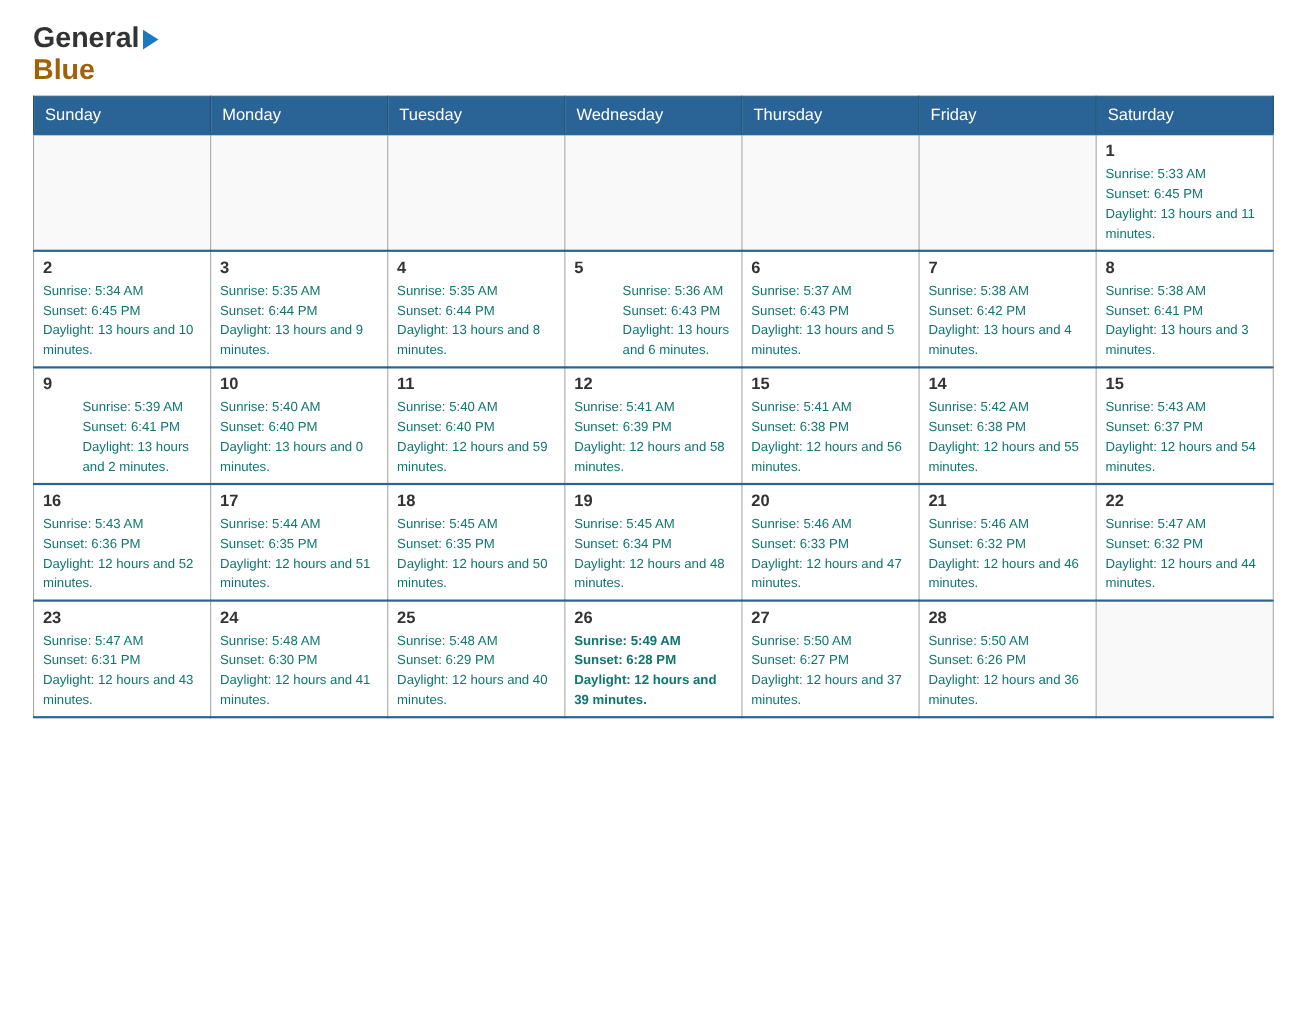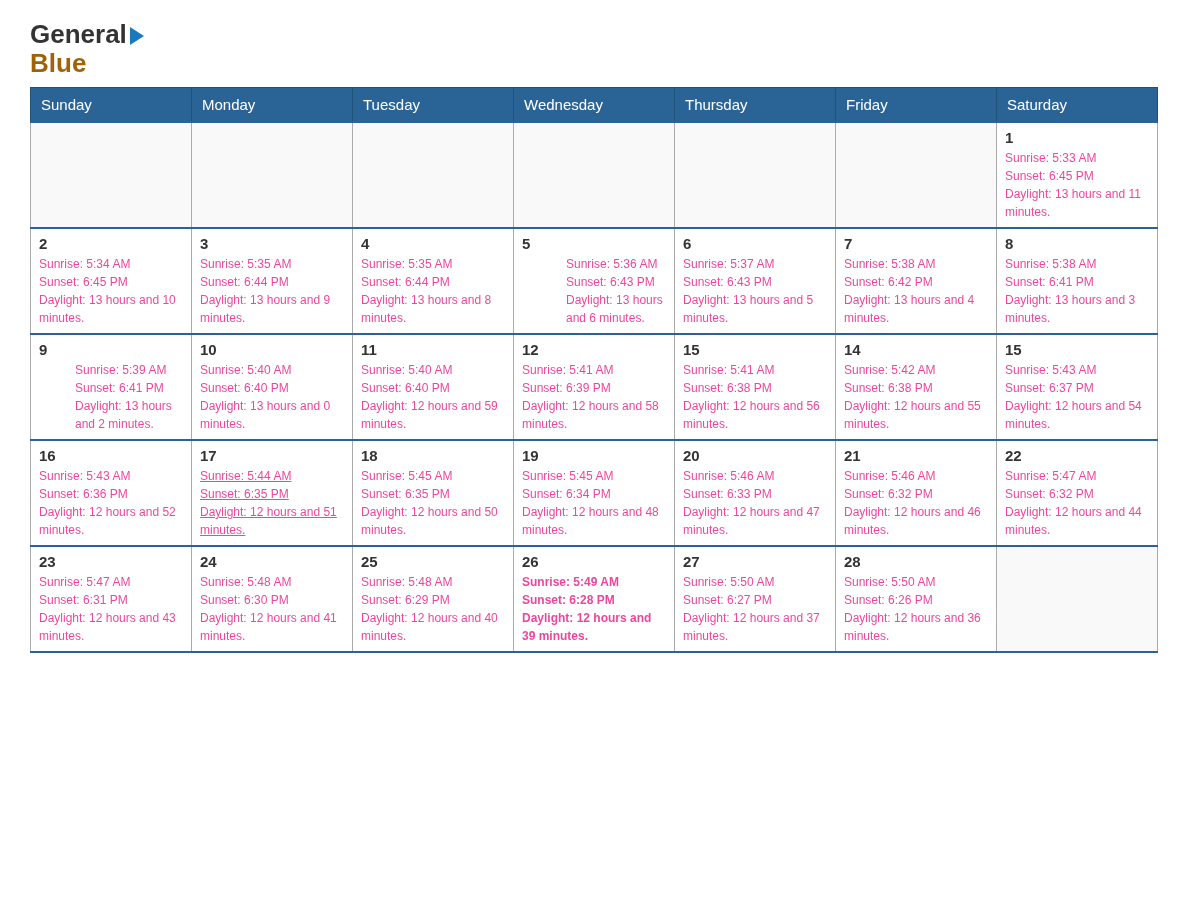--- a/index.html
+++ b/index.html
@@ -62,21 +62,21 @@
     }
     .day-num {
       font-size: 15px;
       font-weight: bold;
       display: block;
       margin-bottom: 3px;
     }
     .day-info {
       font-size: 12px;
       line-height: 1.5;
-      color: #ec4899;
+      color: #0f766e;
     }
     .empty-cell {
       background: #f9f9f9;
     }
     tr {
       border-bottom: 2px solid #2a6496;
     }
   </style>
 </head>
 <body>
@@ -212,21 +212,21 @@
       </tr>
       <tr>
         <td>
           <span class="day-num">16</span>
           <div class="day-info" style="white-space: pre-line;">Sunrise: 5:43 AM
 Sunset: 6:36 PM
 Daylight: 12 hours and 52 minutes.</div>
         </td>
         <td>
           <span class="day-num">17</span>
-          <div class="day-info" style="white-space: pre-line; text-decoration: underline;">Sunrise: 5:44 AM
+          <div class="day-info" style="white-space: pre-line;">Sunrise: 5:44 AM
 Sunset: 6:35 PM
 Daylight: 12 hours and 51 minutes.</div>
         </td>
         <td>
           <span class="day-num">18</span>
           <div class="day-info" style="white-space: pre-line;">Sunrise: 5:45 AM
 Sunset: 6:35 PM
 Daylight: 12 hours and 50 minutes.</div>
         </td>
         <td>

